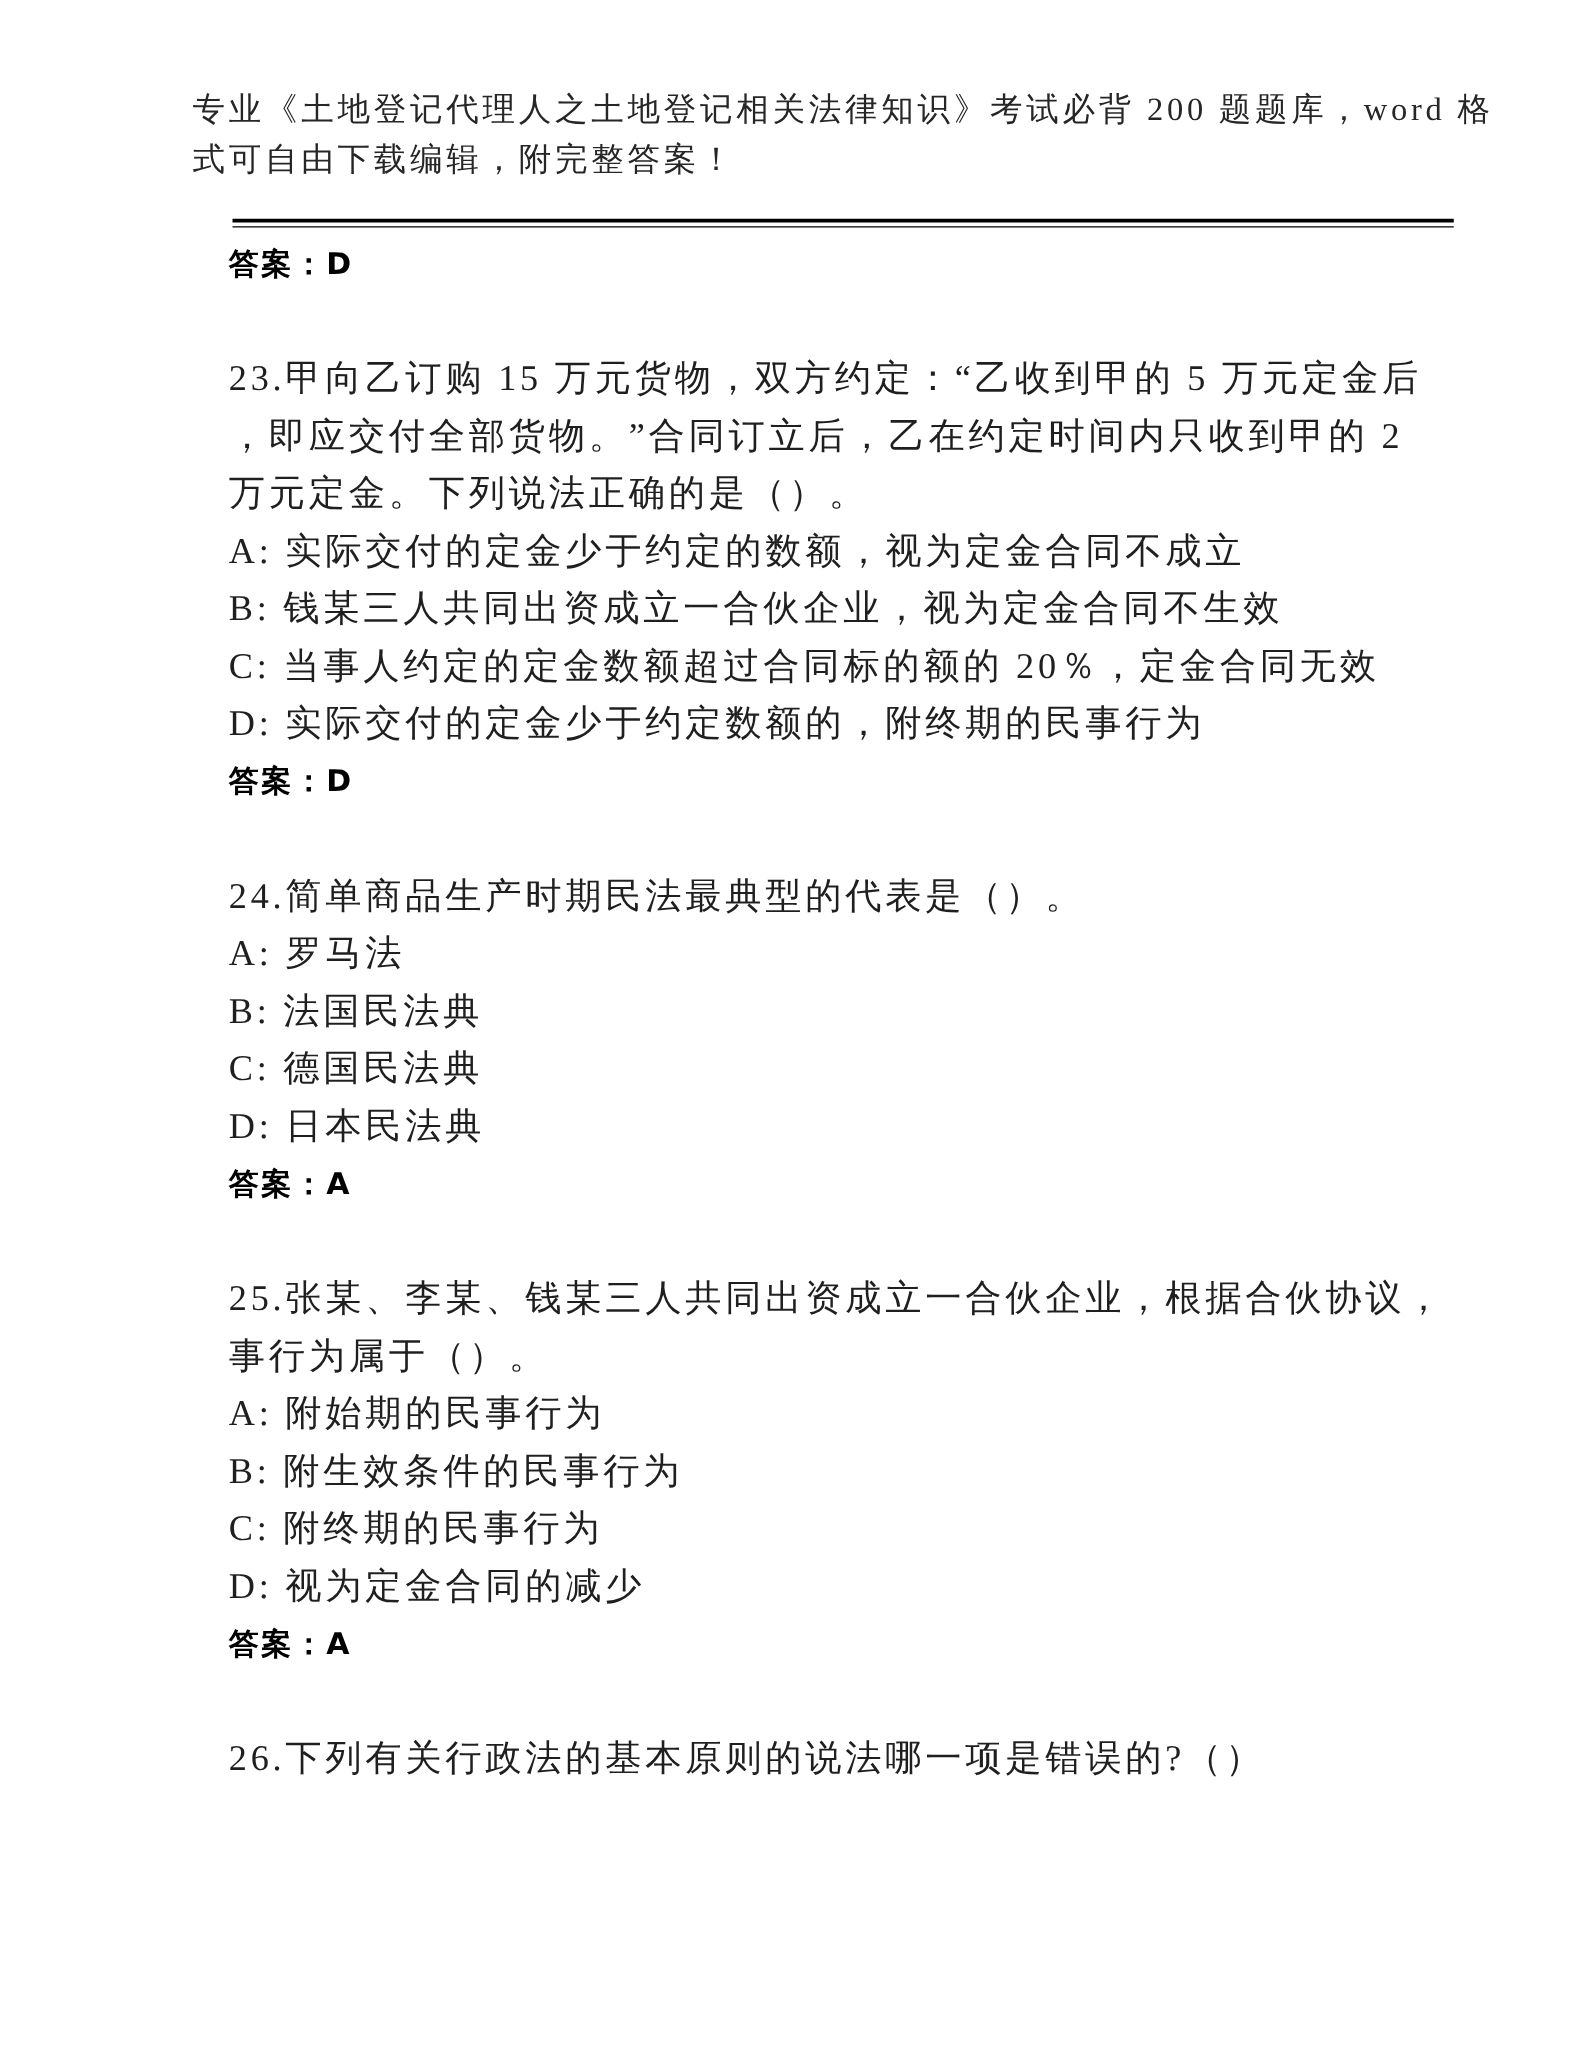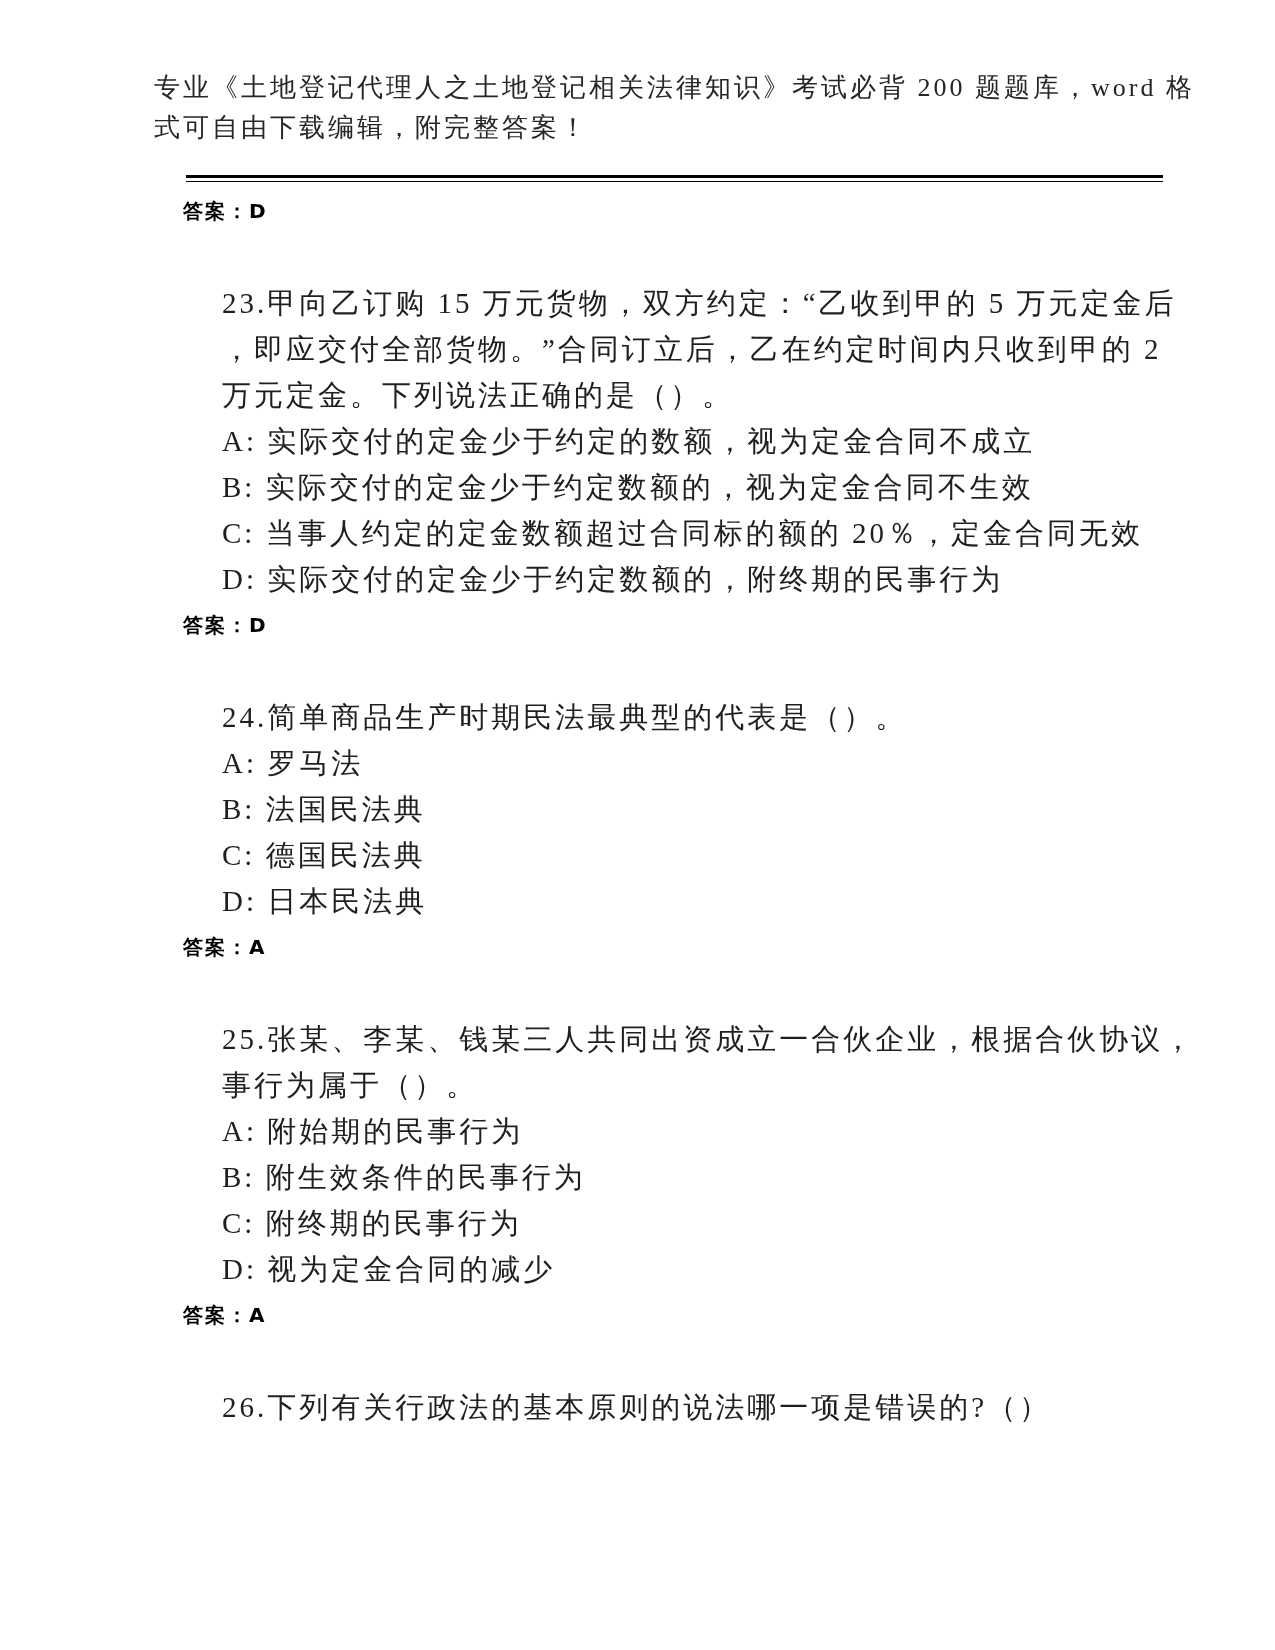--- a/index.html
+++ b/index.html
@@ -34,26 +34,26 @@
   }
   .content {
     position: absolute;
     left: 183px;
     top: 188px;
     width: 985px;
     font-size: 29px;
     line-height: 46px;
     letter-spacing: 3px;
   }
-  .q-line, .opt-line { white-space: nowrap; margin-left: 39px; }
+  .q-line, .opt-line { white-space: nowrap; }
   .question { margin-top: 46px; }
   .answer-line {
     font-family: "DejaVu Sans", "Liberation Sans", sans-serif;
     font-weight: 700;
-    font-size: 20px;
+    font-size: 24px;
     line-height: 46px;
     letter-spacing: 2px;
     color: #000000;
     white-space: nowrap;
   }
 </style>
 </head>
 <body>
 
 <div class="page">
@@ -67,21 +67,21 @@
 
   <div class="content">
 
     <div class="answer-line">答案：D</div>
 
     <div class="question">
       <div class="q-line">23.甲向乙订购 15 万元货物，双方约定：“乙收到甲的 5 万元定金后</div>
       <div class="q-line">，即应交付全部货物。”合同订立后，乙在约定时间内只收到甲的 2</div>
       <div class="q-line">万元定金。下列说法正确的是（）。</div>
       <div class="opt-line">A: 实际交付的定金少于约定的数额，视为定金合同不成立</div>
-      <div class="opt-line">B: 实际交付的定金少于约定数额的，视为定金合同不生效</div>
+      <div class="opt-line">B: 钱某三人共同出资成立一合伙企业，视为定金合同不生效</div>
       <div class="opt-line">C: 当事人约定的定金数额超过合同标的额的 20％，定金合同无效</div>
       <div class="opt-line">D: 实际交付的定金少于约定数额的，附终期的民事行为</div>
     </div>
     <div class="answer-line">答案：D</div>
 
     <div class="question">
       <div class="q-line">24.简单商品生产时期民法最典型的代表是（）。</div>
       <div class="opt-line">A: 罗马法</div>
       <div class="opt-line">B: 法国民法典</div>
       <div class="opt-line">C: 德国民法典</div>

